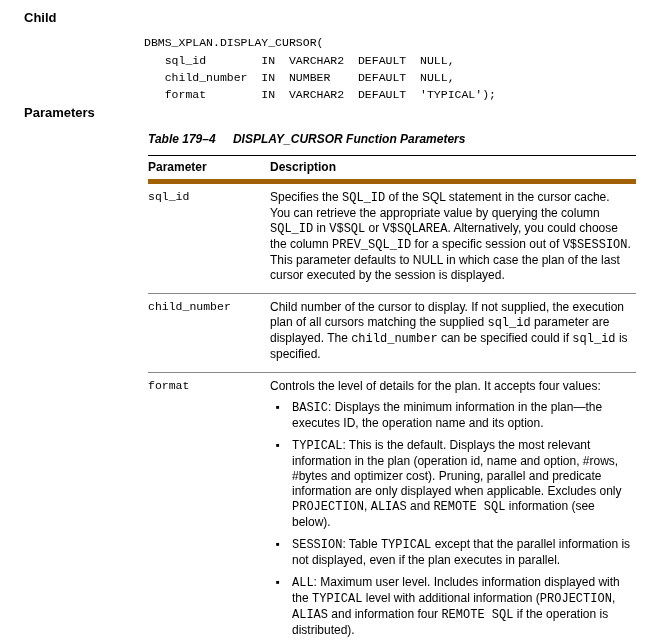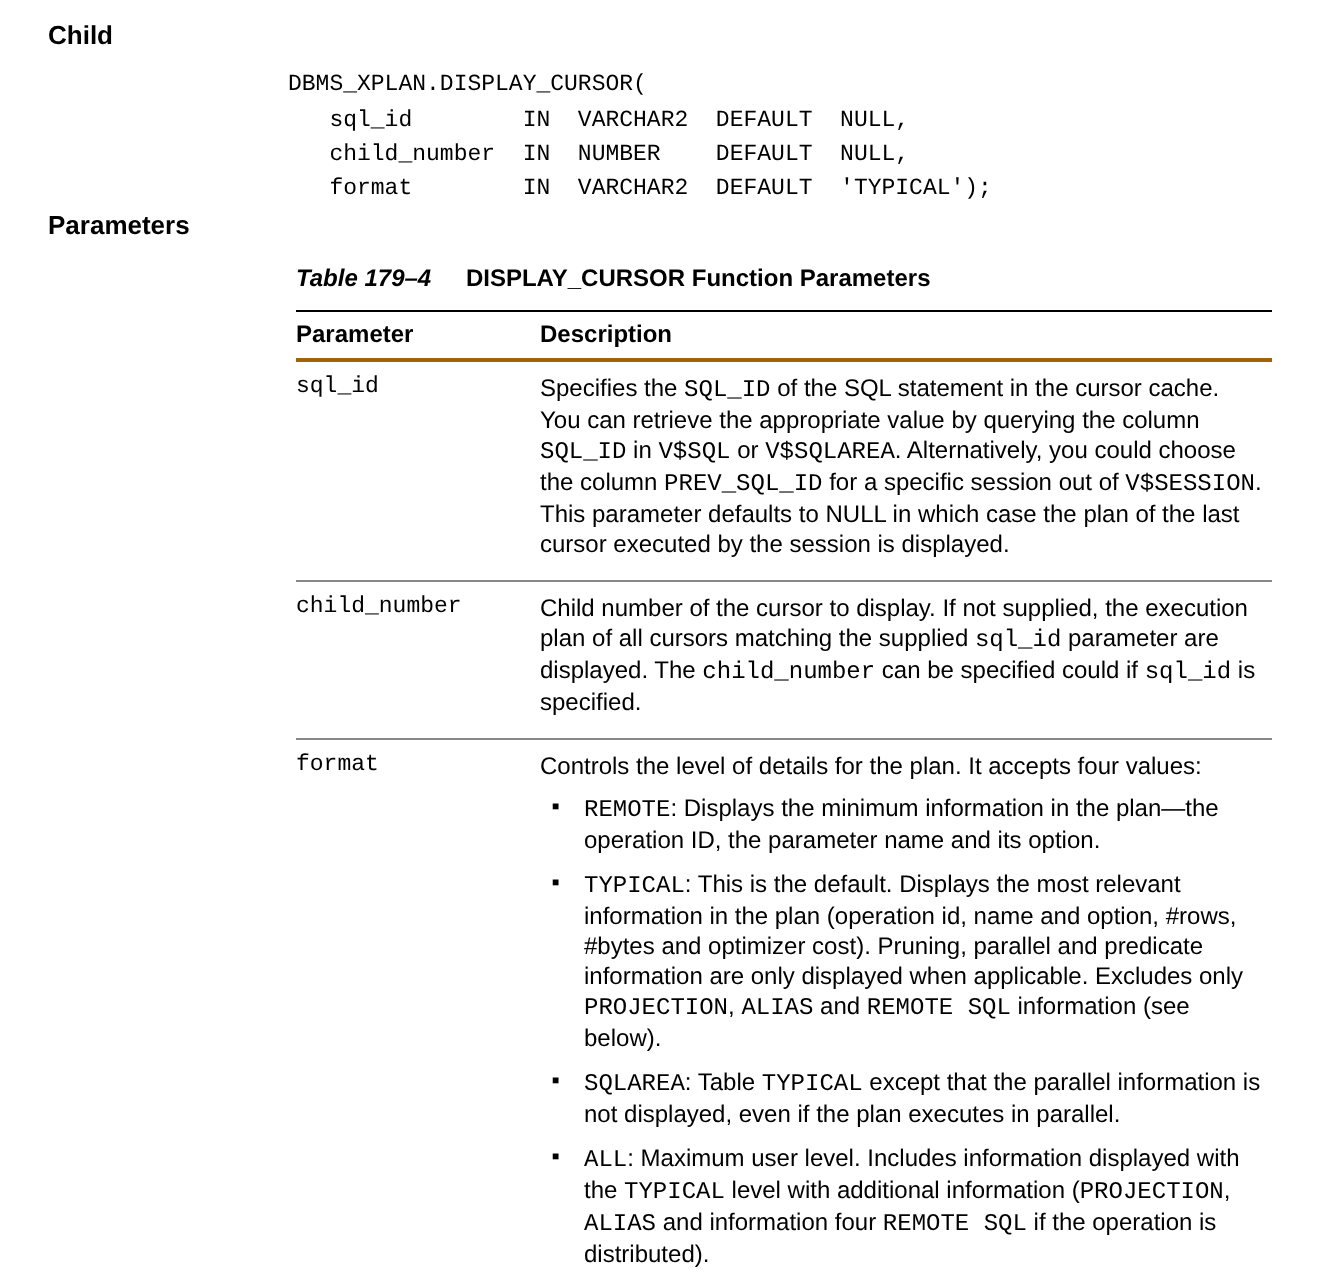--- a/index.html
+++ b/index.html
@@ -33,31 +33,32 @@
     margin-bottom: 8px;
   }
   .table-caption .tnum {
     font-weight: bold;
     font-style: italic;
     margin-right: 14px;
     text-align: right;
   }
   .table-caption .ttitle {
     font-weight: bold;
+    font-style: italic;
   }
   table.params {
     border-collapse: collapse;
     width: 100%;
   }
   table.params th {
     text-align: left;
     font-weight: bold;
     padding: 4px 4px 4px 0;
     border-top: 1.5px solid #000;
-    border-bottom: 2px solid #a16207;
+    border-bottom: 5px solid #a16207;
   }
   table.params td {
     padding: 6px 4px 4px 0;
     vertical-align: top;
   }
   table.params td.pname {
     font-family: "Courier New", Courier, monospace;
     font-size: 11.5px;
     width: 118px;
     white-space: nowrap;
@@ -118,27 +119,27 @@
             <span>Child number of the cursor to display. If not supplied, the execution plan of all cursors matching the supplied </span><code>sql_id</code><span> parameter are displayed. The </span><code>child_number</code><span> can be specified could if </span><code>sql_id</code><span> is specified.</span>
           </p>
         </td>
       </tr>
       <tr class="r">
         <td class="pname">format</td>
         <td class="desc">
           <p>Controls the level of details for the plan. It accepts four values:</p>
           <ul>
             <li>
-              <code>REMOTE</code><span>: Displays the minimum information in the plan—the operation ID, the parameter name and its option.</span>
+              <code>BASIC</code><span>: Displays the minimum information in the plan—the executes ID, the operation name and its option.</span>
             </li>
             <li>
               <code>TYPICAL</code><span>: This is the default. Displays the most relevant information in the plan (operation id, name and option, #rows, #bytes and optimizer cost). Pruning, parallel and predicate information are only displayed when applicable. Excludes only </span><code>PROJECTION</code><span>, </span><code>ALIAS</code><span> and </span><code>REMOTE SQL</code><span> information (see below).</span>
             </li>
             <li>
-              <code>SQLAREA</code><span>: Table </span><code>TYPICAL</code><span> except that the parallel information is not displayed, even if the plan executes in parallel.</span>
+              <code>SESSION</code><span>: Table </span><code>TYPICAL</code><span> except that the parallel information is not displayed, even if the plan executes in parallel.</span>
             </li>
             <li>
               <code>ALL</code><span>: Maximum user level. Includes information displayed with the </span><code>TYPICAL</code><span> level with additional information (</span><code>PROJECTION</code><span>, </span><code>ALIAS</code><span> and information four </span><code>REMOTE SQL</code><span> if the operation is distributed).</span>
             </li>
           </ul>
 
         </td>
       </tr>
     </tbody>
   </table>

